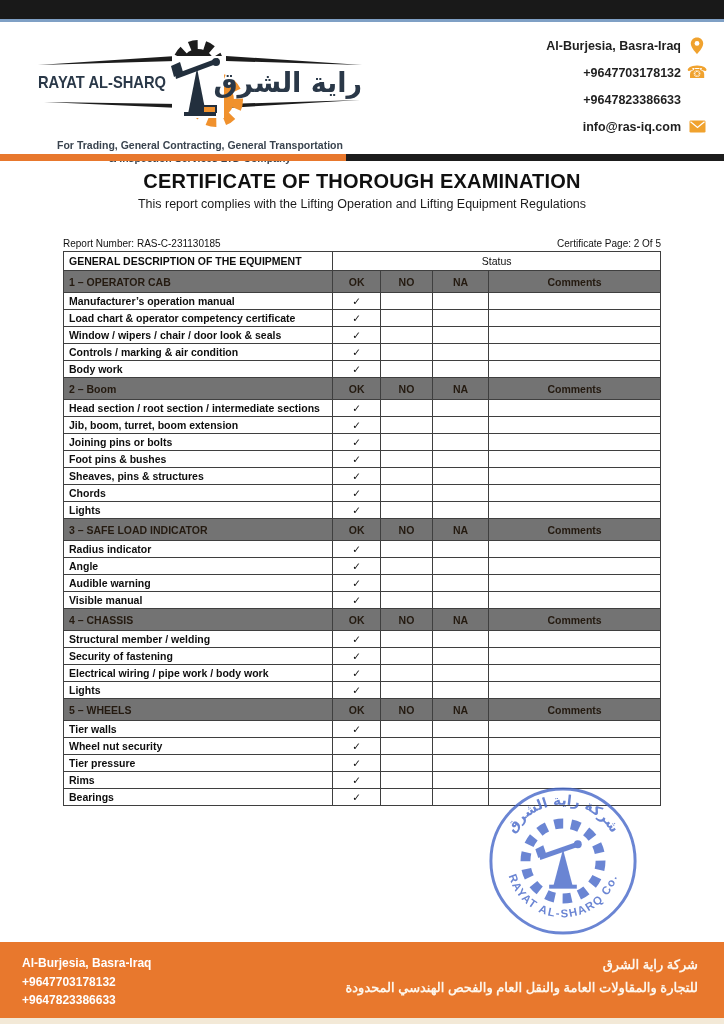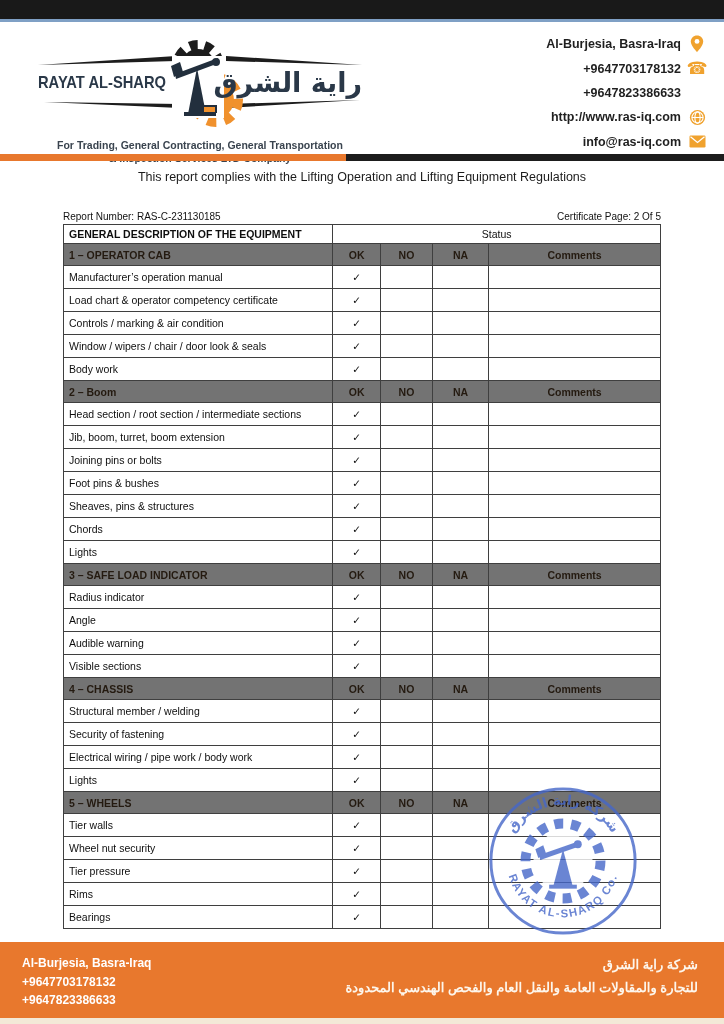--- a/index.html
+++ b/index.html
@@ -36,21 +36,21 @@
   .report-line span { font-size:10px; color:#111; }
 
   
   table.cert { width:598px; margin-left:63px; border-collapse:collapse; table-layout:fixed; }
   table.cert td { border:1px solid #3f3f3f; font-size:10.5px; padding:1px 5px; color:#0e0e0e; vertical-align:middle; }
   td.desc-head { font-weight:bold; font-size:11.5px; height:19px; }
   td.status-head { font-weight:normal; font-size:11.5px; text-align:center; }
   tr.section-row td { background:#737373; font-weight:bold; color:#241a10; height:22px; }
   td.section-title { font-size:11.5px; }
   td.col-head { text-align:center; font-size:11px; }
-  td.item-label { font-weight:normal; height:23px; line-height:1.2; padding-top:2px; padding-bottom:2px; }
+  td.item-label { font-weight:bold; height:17px; line-height:1.2; padding-top:2px; padding-bottom:2px; }
   td.check-cell { text-align:center; font-size:11px; color:#1a1a1a; }
 
   
   .stamp { position:absolute; left:484px; top:782px; width:158px; height:158px; opacity:.8; }
 
   
   .footer { position:absolute; left:0; bottom:0; width:724px; }
   .footer-orange { background:#e8782d; height:76px; display:flex; justify-content:space-between; padding:12px 26px 0 22px; }
   .footer-left div { color:#ffffff; font-size:12px; font-weight:bold; line-height:1.55; }
   .footer-right { text-align:right; direction:rtl; }
@@ -117,50 +117,38 @@
         <span class="contact-text">+9647703178132</span>
         <span class="contact-icon">
             <span class="phone-glyph">☎</span>
           </span>
       </div>
       <div class="contact-row">
         <span class="contact-text">+9647823386633</span>
         <span class="contact-icon empty"></span>
       </div>
       <div class="contact-row">
-        <span class="contact-text">http://www.ras-iq.com</span>
-        <span class="contact-icon">
-          <svg width="17" height="17" viewBox="0 0 17 17">
-              <circle cx="8.5" cy="8.5" r="7.6" fill="#f0a22e"></circle>
-              <g stroke="#ffffff" stroke-width="1.1" fill="none">
-                <circle cx="8.5" cy="8.5" r="5.6"></circle>
-                <ellipse cx="8.5" cy="8.5" rx="2.6" ry="5.6"></ellipse>
-                <line x1="2.9" y1="8.5" x2="14.1" y2="8.5"></line>
-              </g>
-            </svg>
-        </span>
-      </div>
-      <div class="contact-row">
         <span class="contact-text">info@ras-iq.com</span>
         <span class="contact-icon">
           <svg width="17" height="13" viewBox="0 0 17 13">
               <rect x="0.5" y="0.5" width="16" height="12" rx="1.2" fill="#f0a22e"></rect>
               <polyline points="1.5,1.8 8.5,7.4 15.5,1.8" fill="none" stroke="#ffffff" stroke-width="1.3"></polyline>
             </svg>
         </span>
       </div>
     </div>
   </div>
 
   <div class="sep-bar">
     <div class="sep-orange"></div>
       <div class="sep-dark"></div>
   </div>
 
   <div class="title-wrap">
+    <div class="doc-title">CERTIFICATE OF THOROUGH EXAMINATION</div>
     <div class="doc-subtitle">This report complies with the Lifting Operation and Lifting Equipment Regulations</div>
   </div>
 
   <div class="report-line">
     <span>Report Number: RAS-C-231130185</span>
     <span>Certificate Page: 2 Of 5</span>
   </div>
 
   <table class="cert">
     <colgroup>
@@ -190,28 +178,28 @@
           <td class="comment-cell"></td>
         </tr>
         <tr>
           <td class="item-label">Load chart &amp; operator competency certificate</td>
           <td class="check-cell">✓</td>
           <td class="check-cell"></td>
           <td class="check-cell"></td>
           <td class="comment-cell"></td>
         </tr>
         <tr>
+          <td class="item-label">Window / wipers / chair / door look &amp; seals</td>
+          <td class="check-cell">✓</td>
+          <td class="check-cell"></td>
+          <td class="check-cell"></td>
+          <td class="comment-cell"></td>
+        </tr>
+        <tr>
           <td class="item-label">Controls / marking &amp; air condition</td>
-          <td class="check-cell">✓</td>
-          <td class="check-cell"></td>
-          <td class="check-cell"></td>
-          <td class="comment-cell"></td>
-        </tr>
-        <tr>
-          <td class="item-label">Window / wipers / chair / door look &amp; seals</td>
           <td class="check-cell">✓</td>
           <td class="check-cell"></td>
           <td class="check-cell"></td>
           <td class="comment-cell"></td>
         </tr>
         <tr>
           <td class="item-label">Body work</td>
           <td class="check-cell">✓</td>
           <td class="check-cell"></td>
           <td class="check-cell"></td>
@@ -295,21 +283,21 @@
           <td class="comment-cell"></td>
         </tr>
         <tr>
           <td class="item-label">Audible warning</td>
           <td class="check-cell">✓</td>
           <td class="check-cell"></td>
           <td class="check-cell"></td>
           <td class="comment-cell"></td>
         </tr>
         <tr>
-          <td class="item-label">Visible sections</td>
+          <td class="item-label">Visible manual</td>
           <td class="check-cell">✓</td>
           <td class="check-cell"></td>
           <td class="check-cell"></td>
           <td class="comment-cell"></td>
         </tr>
         <tr class="section-row">
           <td class="section-title">4 – CHASSIS</td>
           <td class="col-head">OK</td>
           <td class="col-head">NO</td>
           <td class="col-head">NA</td>

